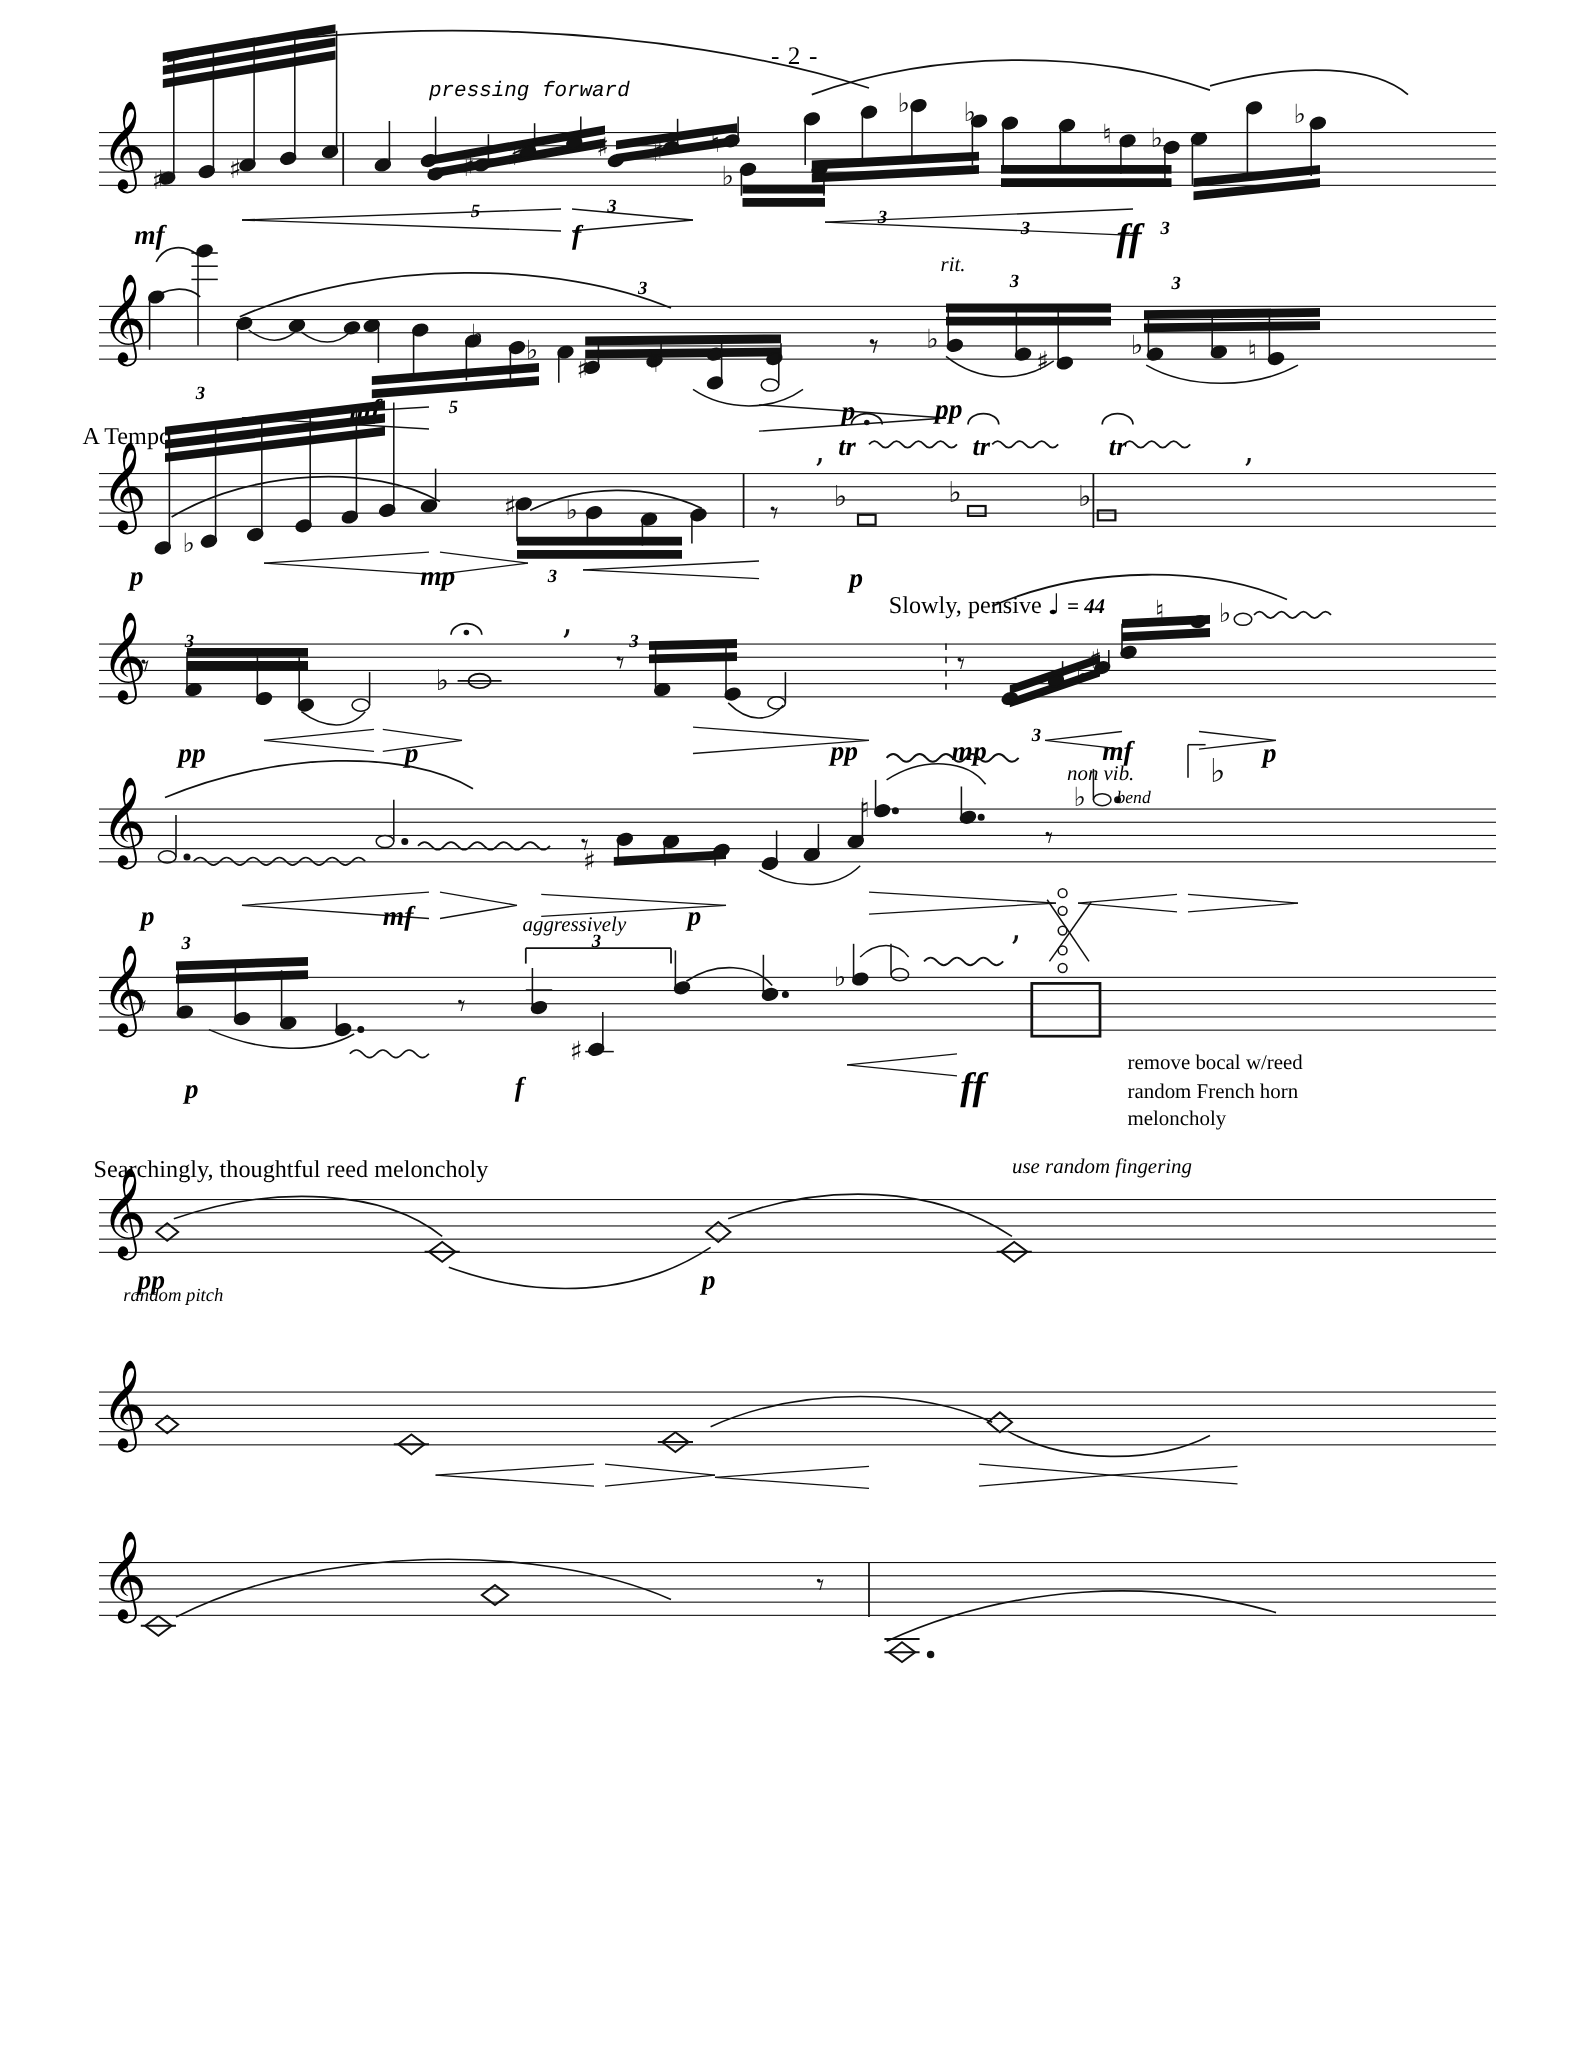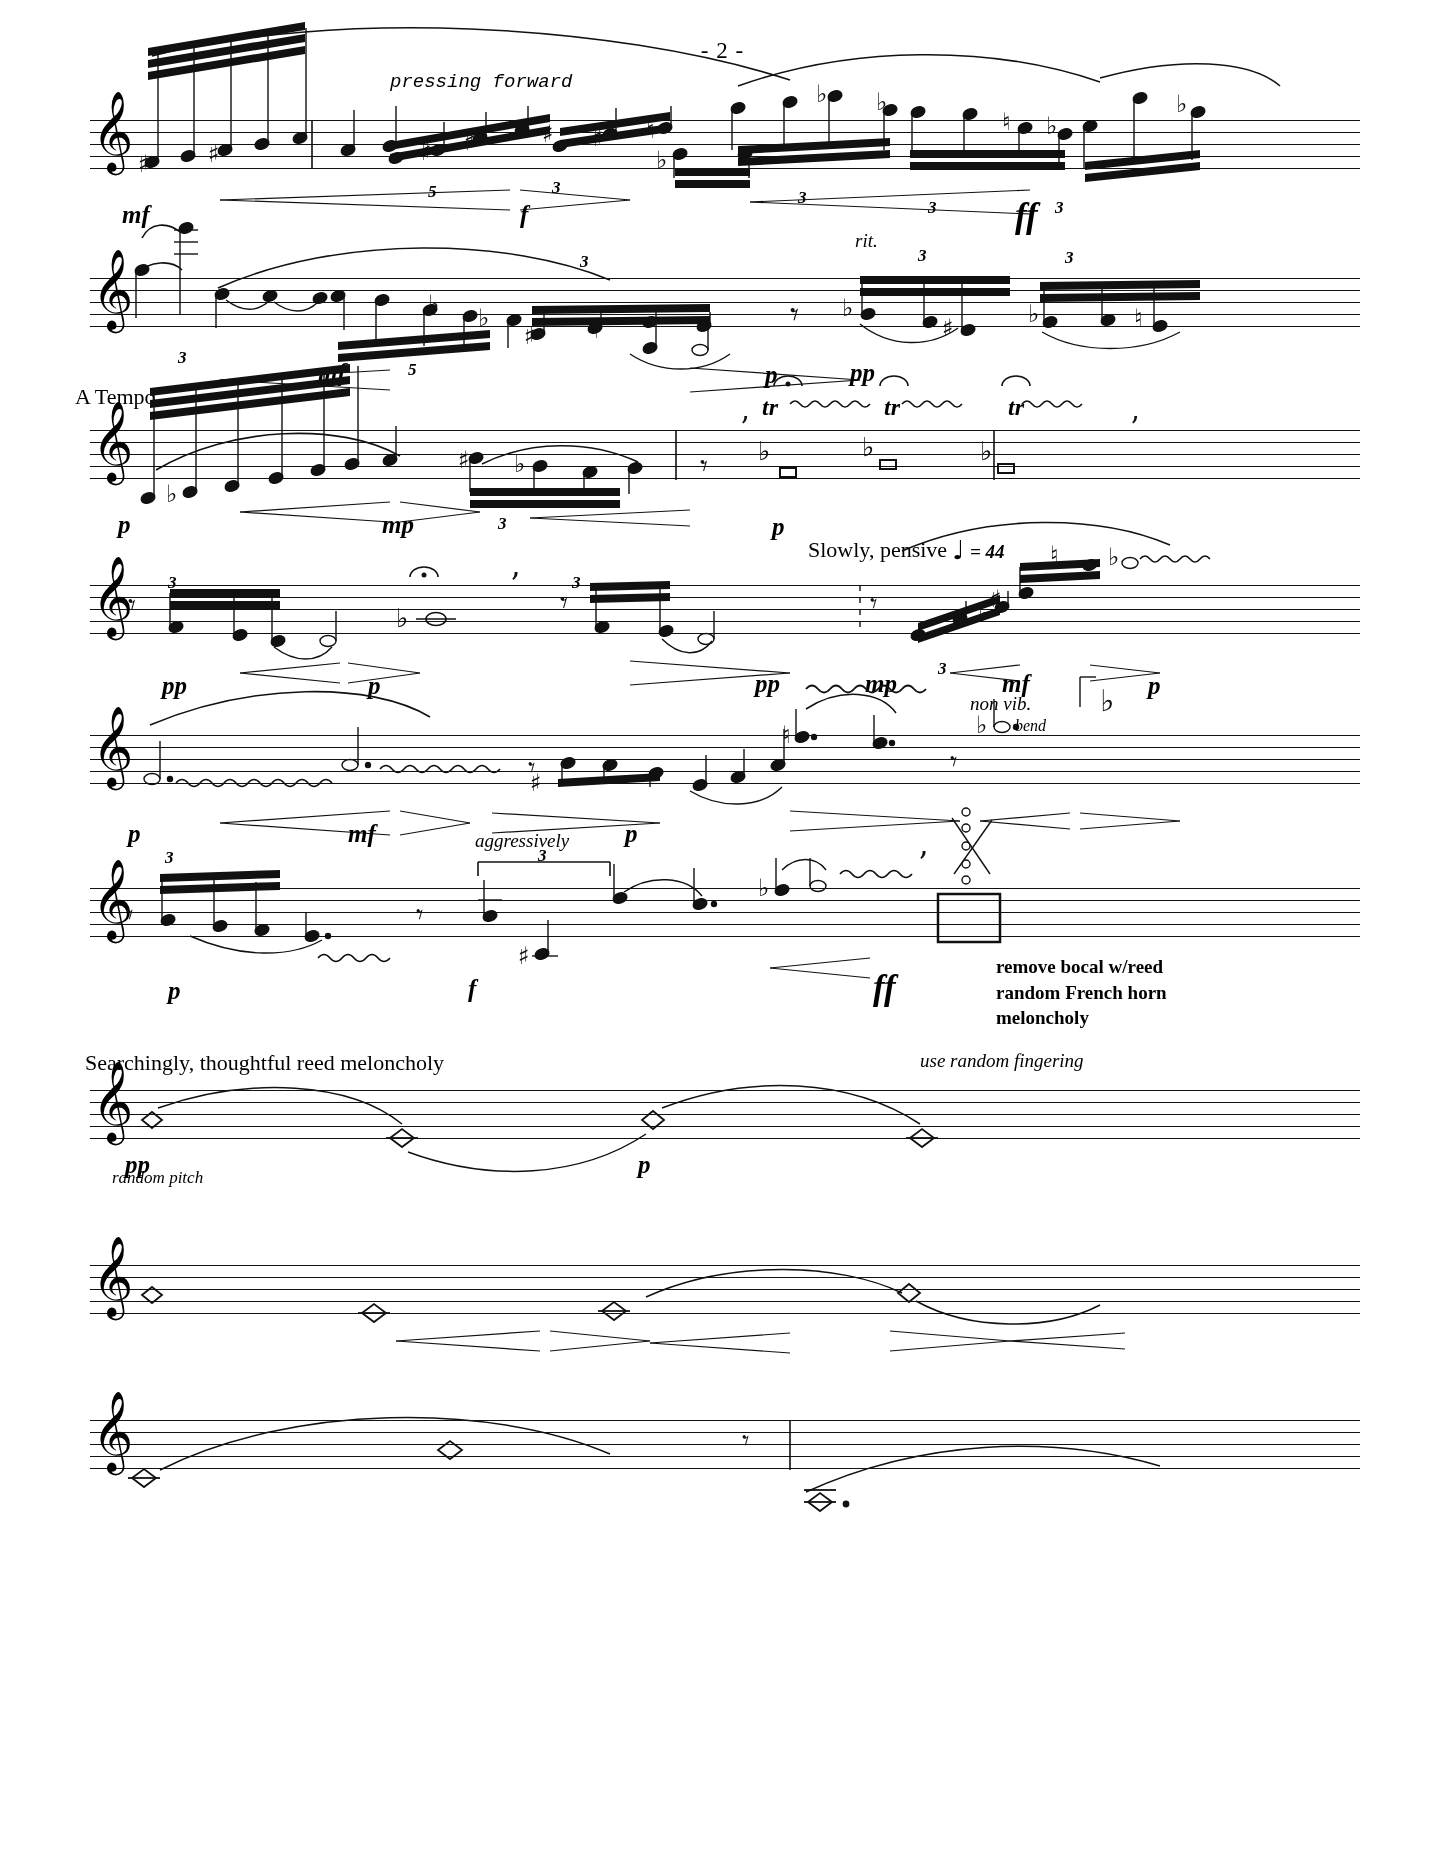--- a/index.html
+++ b/index.html
@@ -722,21 +722,21 @@
       <line x1="680" y1="160" x2="780" y2="150" stroke="#111" stroke-width="1.2"></line>
       <line x1="680" y1="160" x2="780" y2="170" stroke="#111" stroke-width="1.2"></line>
     </svg>
 
     <div class="txt ital" style="left:385px; top:-58px;">aggressively</div>
     <div class="dyn" style="left:78px; top:90px;">p</div>
     <div class="dyn" style="left:378px; top:88px;">f</div>
     <div class="dyn big" style="left:783px; top:82px;">ff</div>
     <div class="tuplet" style="left:75px; top:-40px;">3</div>
     <div class="tuplet" style="left:448px; top:-42px;">3</div>
-    <div class="txt" style="left:906px; top:66px; line-height:1.35;font-weight:bold;">
+    <div class="txt" style="left:935px; top:66px; line-height:1.35;">
       <span>remove bocal w/reed</span><br>
       <span>random French horn</span><br>
       <span>meloncholy</span>
     </div>
   </div>
 
   <div class="system" style="top:1090px;">
     <div class="txt big" style="left:-5px; top:-40px;">Searchingly, thoughtful  reed meloncholy</div>
     <div class="txt ital" style="left:830px; top:-40px;">use random fingering</div>
 

